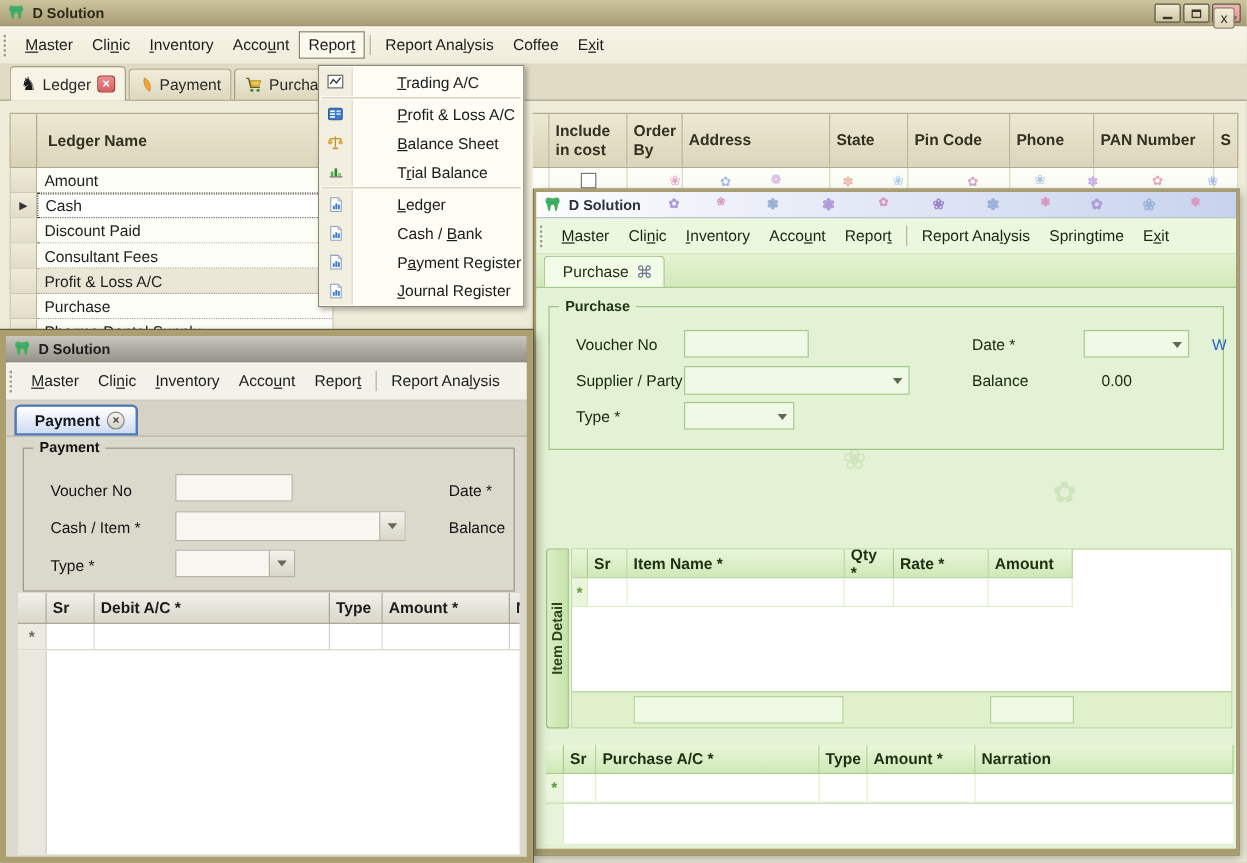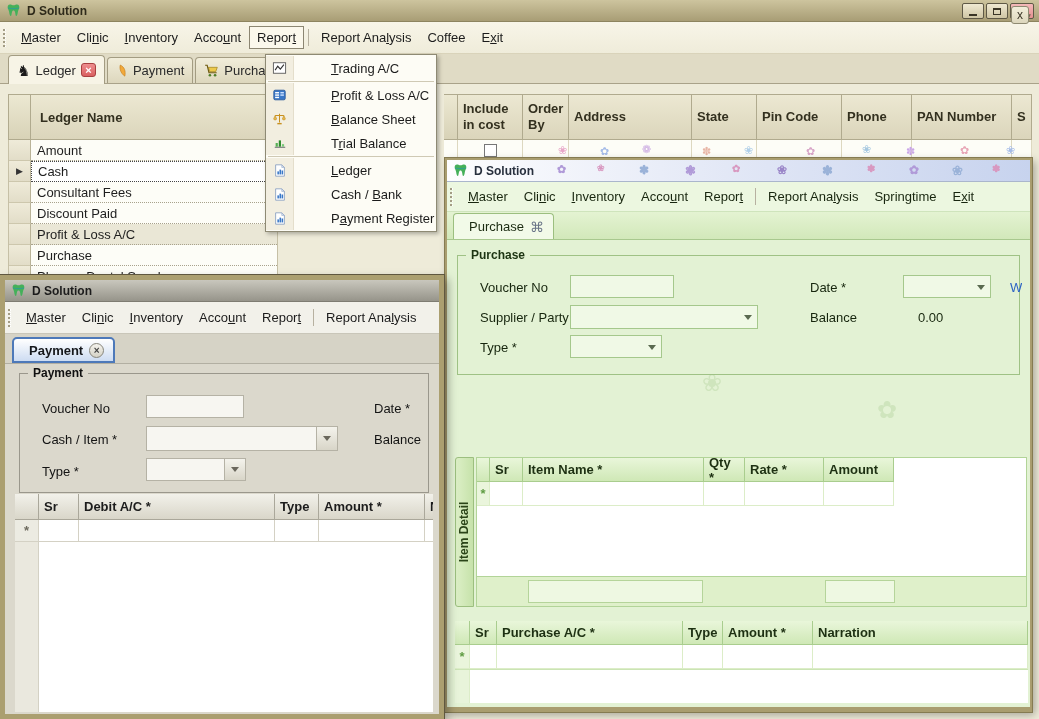--- a/index.html
+++ b/index.html
@@ -197,25 +197,25 @@
         <div class="lrow">
           <div class="lrow-hd"></div>
           <div class="lrow-cell">Amount</div>
         </div>
         <div class="lrow sel">
           <div class="lrow-hd">▶</div>
           <div class="lrow-cell">Cash</div>
         </div>
         <div class="lrow">
           <div class="lrow-hd"></div>
-          <div class="lrow-cell">Consultant Fees</div>
+          <div class="lrow-cell">Discount Paid</div>
         </div>
         <div class="lrow">
           <div class="lrow-hd"></div>
-          <div class="lrow-cell">Discount Paid</div>
+          <div class="lrow-cell">Consultant Fees</div>
         </div>
         <div class="lrow shade">
           <div class="lrow-hd"></div>
           <div class="lrow-cell">Profit &amp; Loss A/C</div>
         </div>
         <div class="lrow">
           <div class="lrow-hd"></div>
           <div class="lrow-cell">Purchase</div>
         </div>
         <div class="lrow">
@@ -353,20 +353,34 @@
             <svg width="14" height="15" viewBox="0 0 16 16">
               <path d="M3 1.5h7l3 3v10H3Z" fill="#fff" stroke="#8aa0c0"></path>
               <path d="M10 1.5l3 3h-3Z" fill="#d8e4f4" stroke="#8aa0c0" stroke-width="0.6"></path>
               <rect x="5" y="9" width="1.8" height="3.5" fill="#3a78c8"></rect>
               <rect x="7.4" y="7" width="1.8" height="5.5" fill="#3a78c8"></rect>
               <rect x="9.8" y="8" width="1.8" height="4.5" fill="#3a78c8"></rect>
             </svg>
           </span>
         </div>
         <span class="dd-label">P<u>a</u>yment Register</span>
+      </div>
+      <div class="dd-item">
+        <div class="dd-icongutter">
+          <span class="icon">
+            <svg width="14" height="15" viewBox="0 0 16 16">
+              <path d="M3 1.5h7l3 3v10H3Z" fill="#fff" stroke="#8aa0c0"></path>
+              <path d="M10 1.5l3 3h-3Z" fill="#d8e4f4" stroke="#8aa0c0" stroke-width="0.6"></path>
+              <rect x="5" y="9" width="1.8" height="3.5" fill="#3a78c8"></rect>
+              <rect x="7.4" y="7" width="1.8" height="5.5" fill="#3a78c8"></rect>
+              <rect x="9.8" y="8" width="1.8" height="4.5" fill="#3a78c8"></rect>
+            </svg>
+          </span>
+        </div>
+        <span class="dd-label"><u>J</u>ournal Register</span>
       </div>
     </div>
 
   <div id="win-purchase">
     <div class="titlebar" id="purchase-titlebar">
       <span class="icon" id="purchase-app-icon">
           <svg width="15" height="15" viewBox="0 0 16 16">
             <path d="M4.3 1.6C2.4 1.6 1.4 3.4 1.9 5.3 2.3 6.8 3.1 7.8 3.4 9.8 3.7 11.8 4.1 13.8 5.1 13.8 6.1 13.8 5.9 10.9 6.5 9.4 6.9 8.5 7.3 8.1 8 8.1 8.7 8.1 9.1 8.5 9.5 9.4 10.1 10.9 9.9 13.8 10.9 13.8 11.9 13.8 12.3 11.8 12.6 9.8 12.9 7.8 13.7 6.8 14.1 5.3 14.6 3.4 13.6 1.6 11.7 1.6 10.2 1.6 9.1 2.4 8 2.4 6.9 2.4 5.8 1.6 4.3 1.6Z" fill="#45b05a"></path>
             <path d="M2 5.2C4.5 6.3 11.5 6.3 14 5.2" stroke="#2e9e97" stroke-width="1.1" fill="none"></path>
           </svg>

